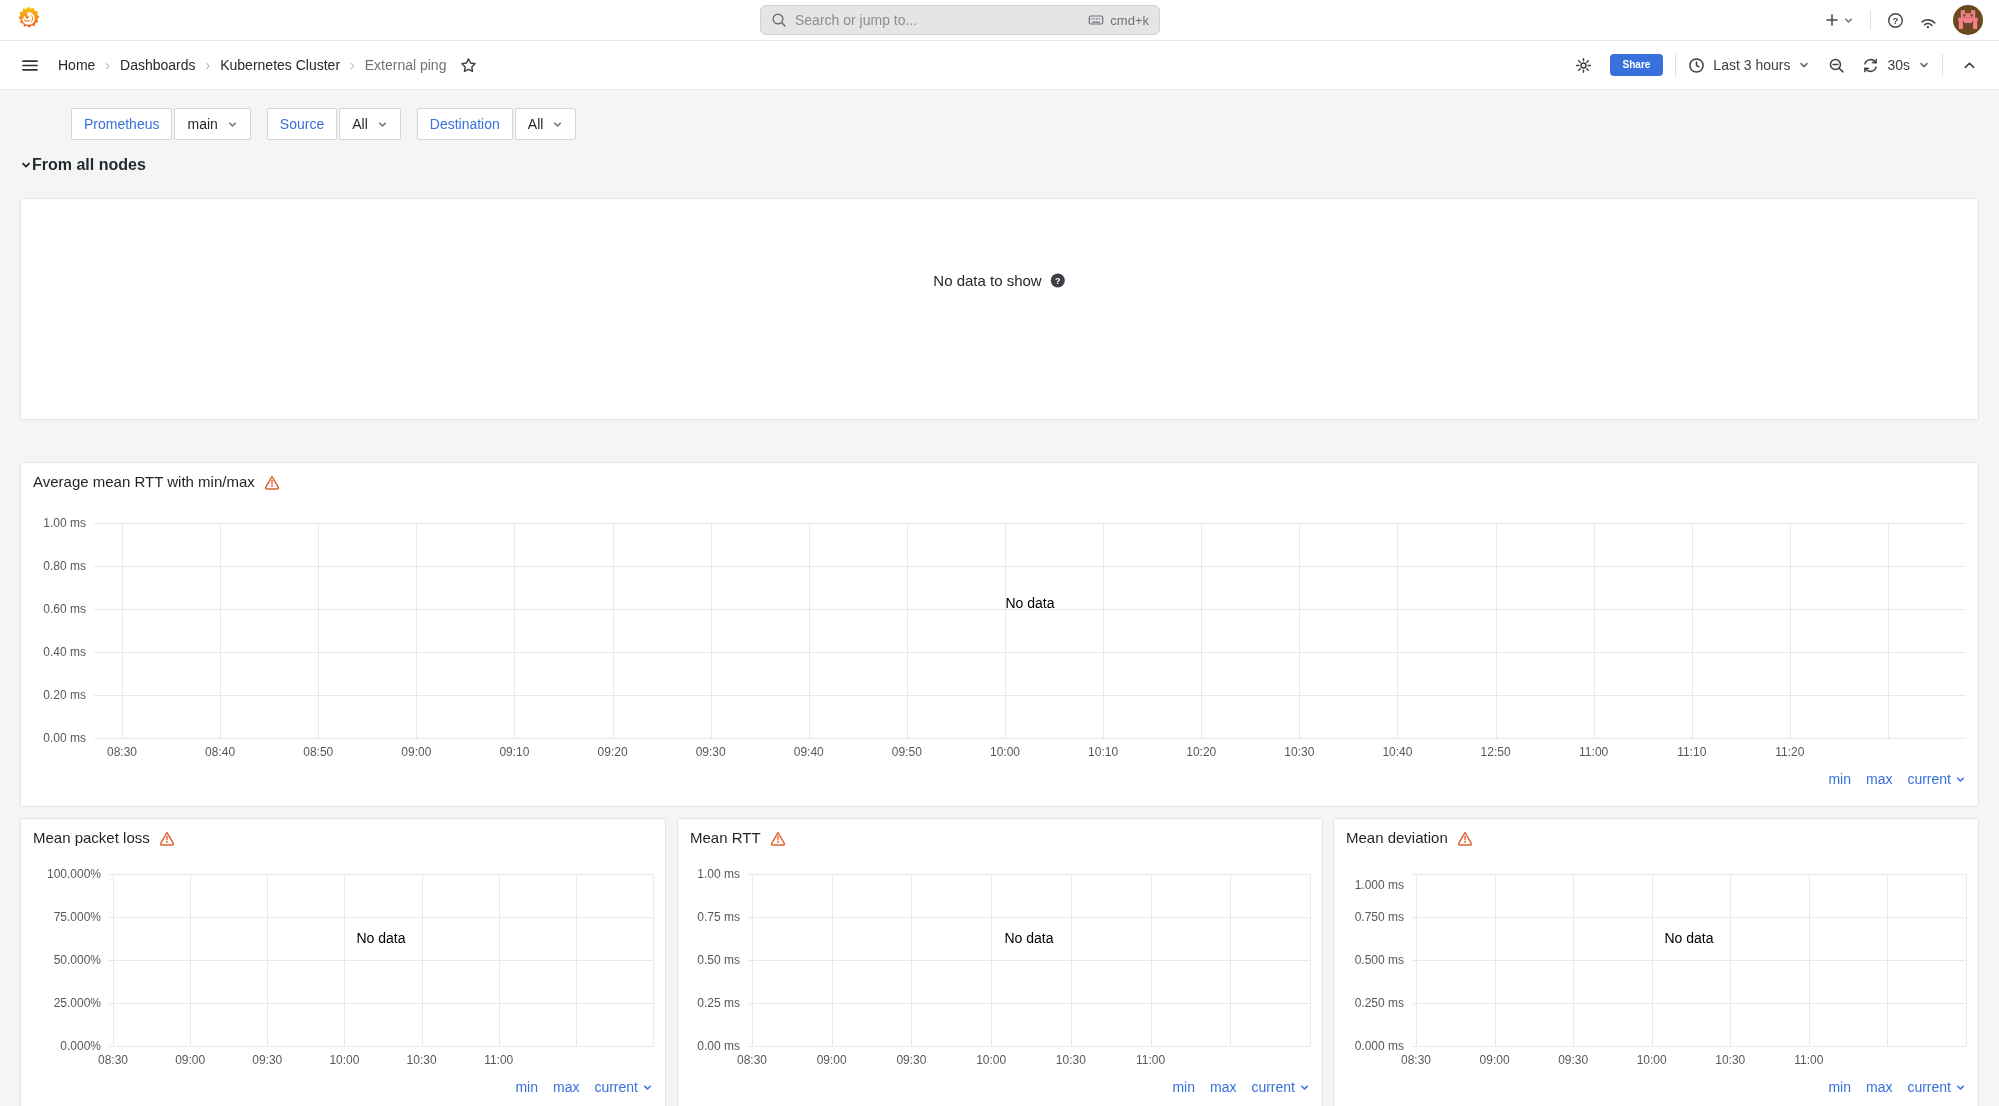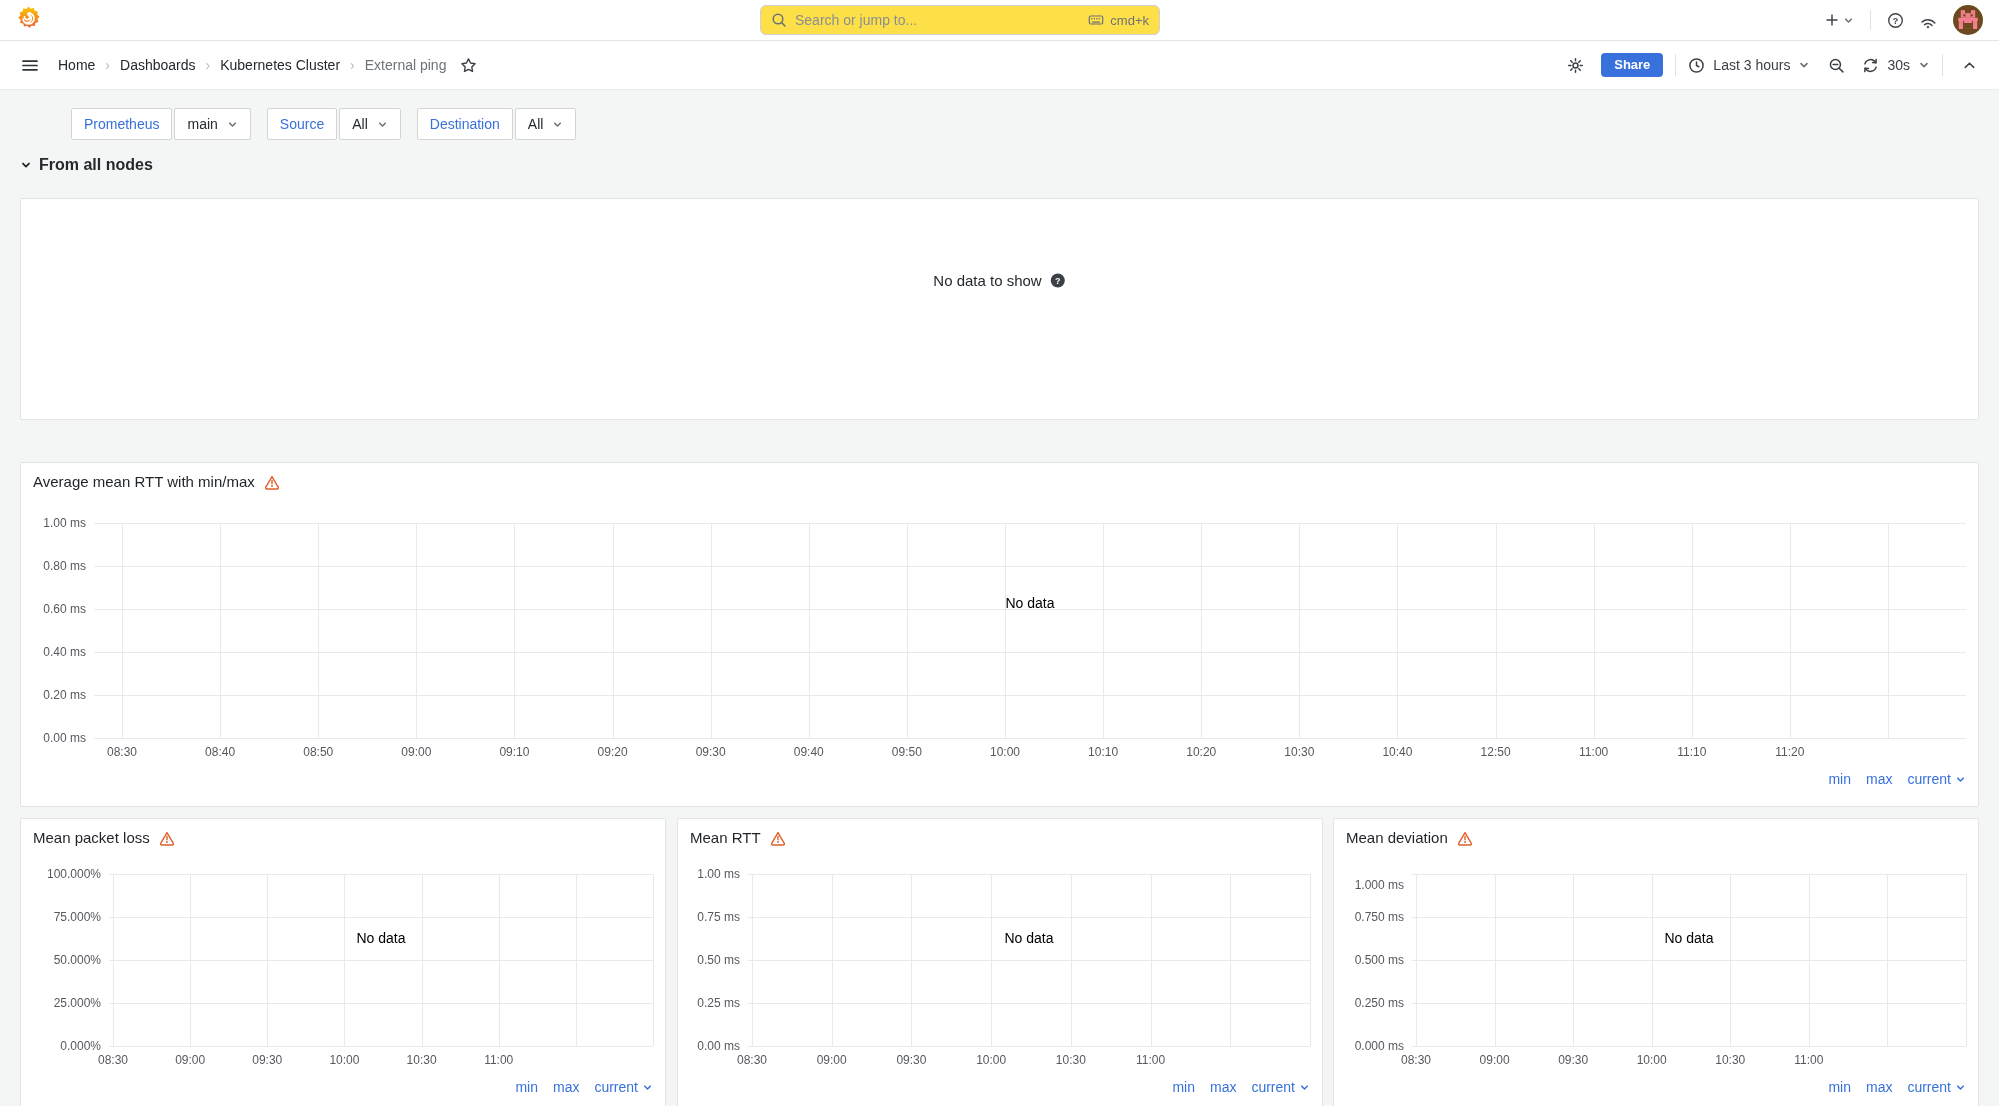--- a/index.html
+++ b/index.html
@@ -12,21 +12,21 @@
   .app { position:relative; width:1999px; height:1106px; }
 
   
   .topnav {
     position:absolute; top:0; left:0; right:0; height:41px; background:#fff;
     border-bottom:1px solid #e4e5e7; display:flex; align-items:center; padding:0 16px; z-index:10;
   }
   .logo-btn { display:flex; align-items:center; }
   .search {
     position:absolute; left:760px; top:5px; width:400px; height:30px;
-    border:1px solid #ced0d3; border-radius:6px; background:#fde047;
+    border:1px solid #ced0d3; border-radius:6px; background:#e5e5e5;
     display:flex; align-items:center; padding:0 10px; gap:8px; color:#868b91;
   }
   .search input {
     flex:1; border:none; outline:none; font:inherit; font-size:14px; color:#24292e; background:transparent;
   }
   .search input::placeholder { color:#8a8e94; }
   .shortcut { display:flex; align-items:center; gap:6px; color:#6e7278; font-size:13px; white-space:nowrap; }
   .nav-right { margin-left:auto; display:flex; align-items:center; gap:16px; color:#40444b; }
   .nav-btn { display:flex; align-items:center; gap:3px; color:#40444b; }
   .nav-divider { width:1px; height:20px; background:#e0e1e3; }
@@ -38,41 +38,41 @@
   }
   .menu-btn { width:28px; height:28px; display:flex; align-items:center; justify-content:center; color:#2e3338; }
   .crumbs { display:flex; align-items:center; gap:10px; font-size:14px; margin-left:14px; }
   .crumb { color:#24292e; cursor:pointer; }
   .crumb.current { color:#6e7279; cursor:default; }
   .crumb-sep { color:#b6b9bd; font-size:14px; }
   .fav-btn { display:flex; align-items:center; margin-left:4px; color:#3b3f46; }
   .bc-right { margin-left:auto; display:flex; align-items:center; gap:12px; color:#3b3f46; }
   .icon-btn { width:28px; height:28px; display:flex; align-items:center; justify-content:center; color:#3b3f46; }
   .share-btn {
-    background:#3871dc; color:#fff; font-size:13px; font-weight:700;
+    background:#3871dc; color:#fff; font-size:10px; font-weight:700;
     padding:5px 13px; border-radius:4px; line-height:1.15;
   }
   .tool-divider { width:1px; height:22px; background:#e0e1e3; }
   .timepicker, .refresh-group { display:flex; align-items:center; gap:8px; font-size:14px; font-weight:500; color:#3b3f46; }
   .caret { color:#6e7278; display:inline-flex; }
 
   
   .content { position:absolute; top:90px; left:0; right:0; bottom:0; background:#f4f5f5; }
   .variables { position:absolute; left:38px; top:18px; display:flex; gap:16px;margin-left:33px; }
   .var-pair { display:flex; gap:2px; }
   .var-label, .var-value {
     height:32px; background:#fff; border:1px solid #d2d4d6; border-radius:2px;
     display:flex; align-items:center; padding:0 12px; font-size:14px;
   }
   .var-label { color:#3871dc; font-weight:500; }
   .var-value { color:#24292e; gap:9px; cursor:pointer; }
 
   .row-header {
     position:absolute; left:20px; top:62px; height:26px;
-    display:flex; align-items:center; gap:7px;
+    display:flex; align-items:center; 
     font-size:16px; font-weight:700; color:#24292e; cursor:pointer;
   }
 
   .panel { position:absolute; background:#fff; border:1px solid #e2e4e6; border-radius:2px; }
   #panel-empty { left:20px; top:108px; width:1959px; height:222px; }
   #panel-big   { left:20px; top:372px; width:1959px; height:345px; }
   #panel-loss  { left:20px;  top:728px; width:646px; height:296px; }
   #panel-rtt   { left:677px; top:728px; width:646px; height:296px; }
   #panel-dev   { left:1333px;top:728px; width:646px; height:296px; }
 

